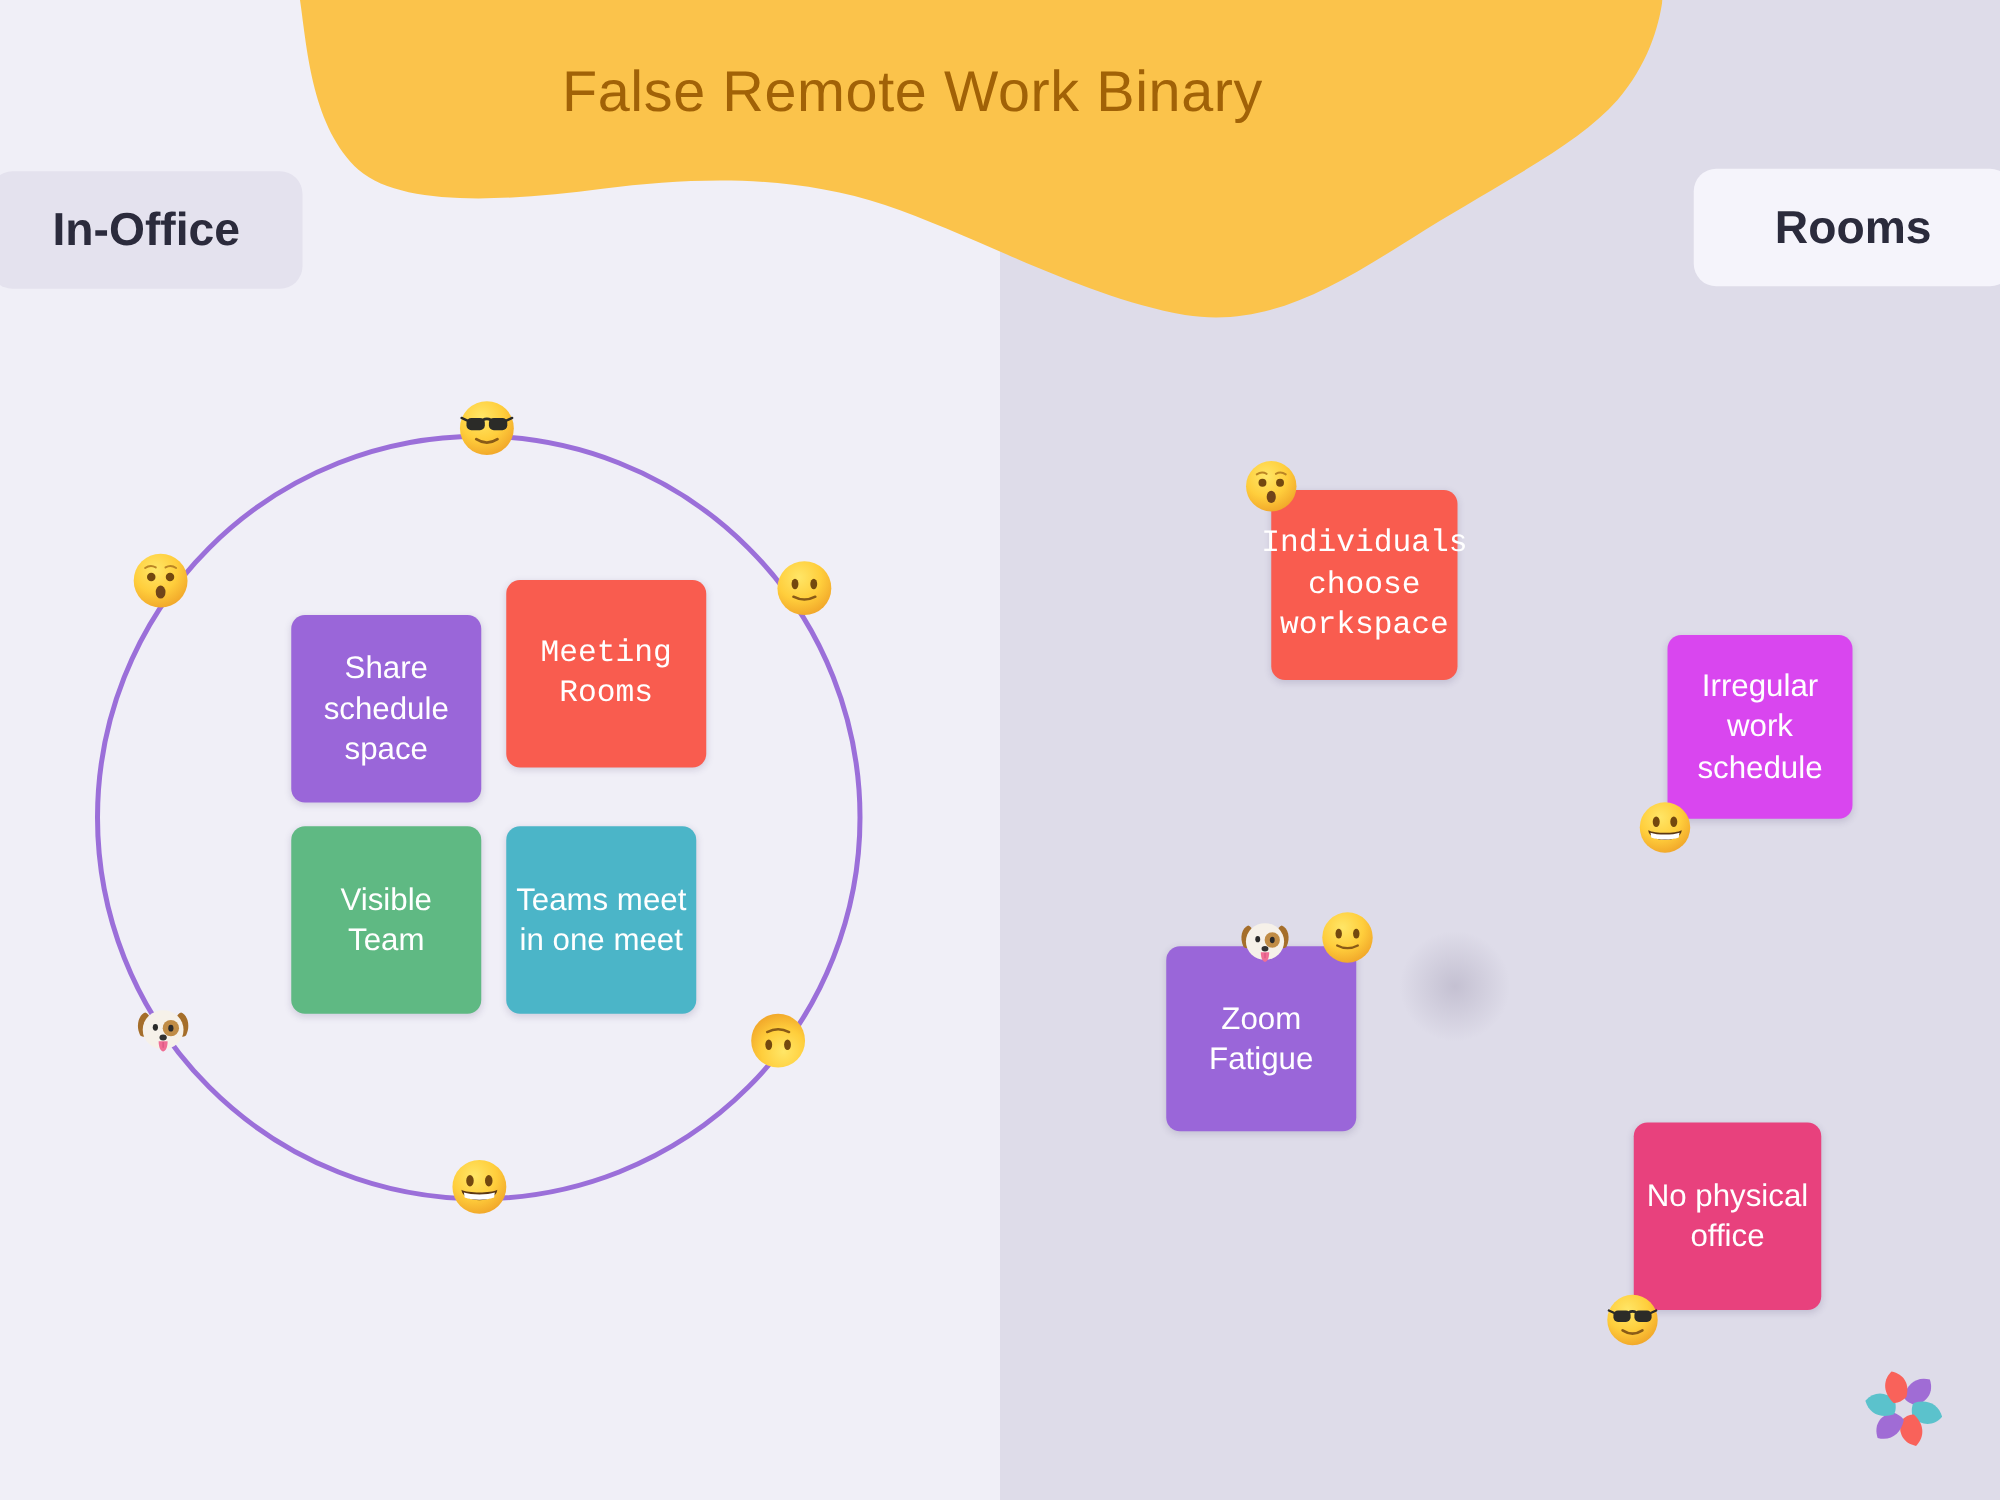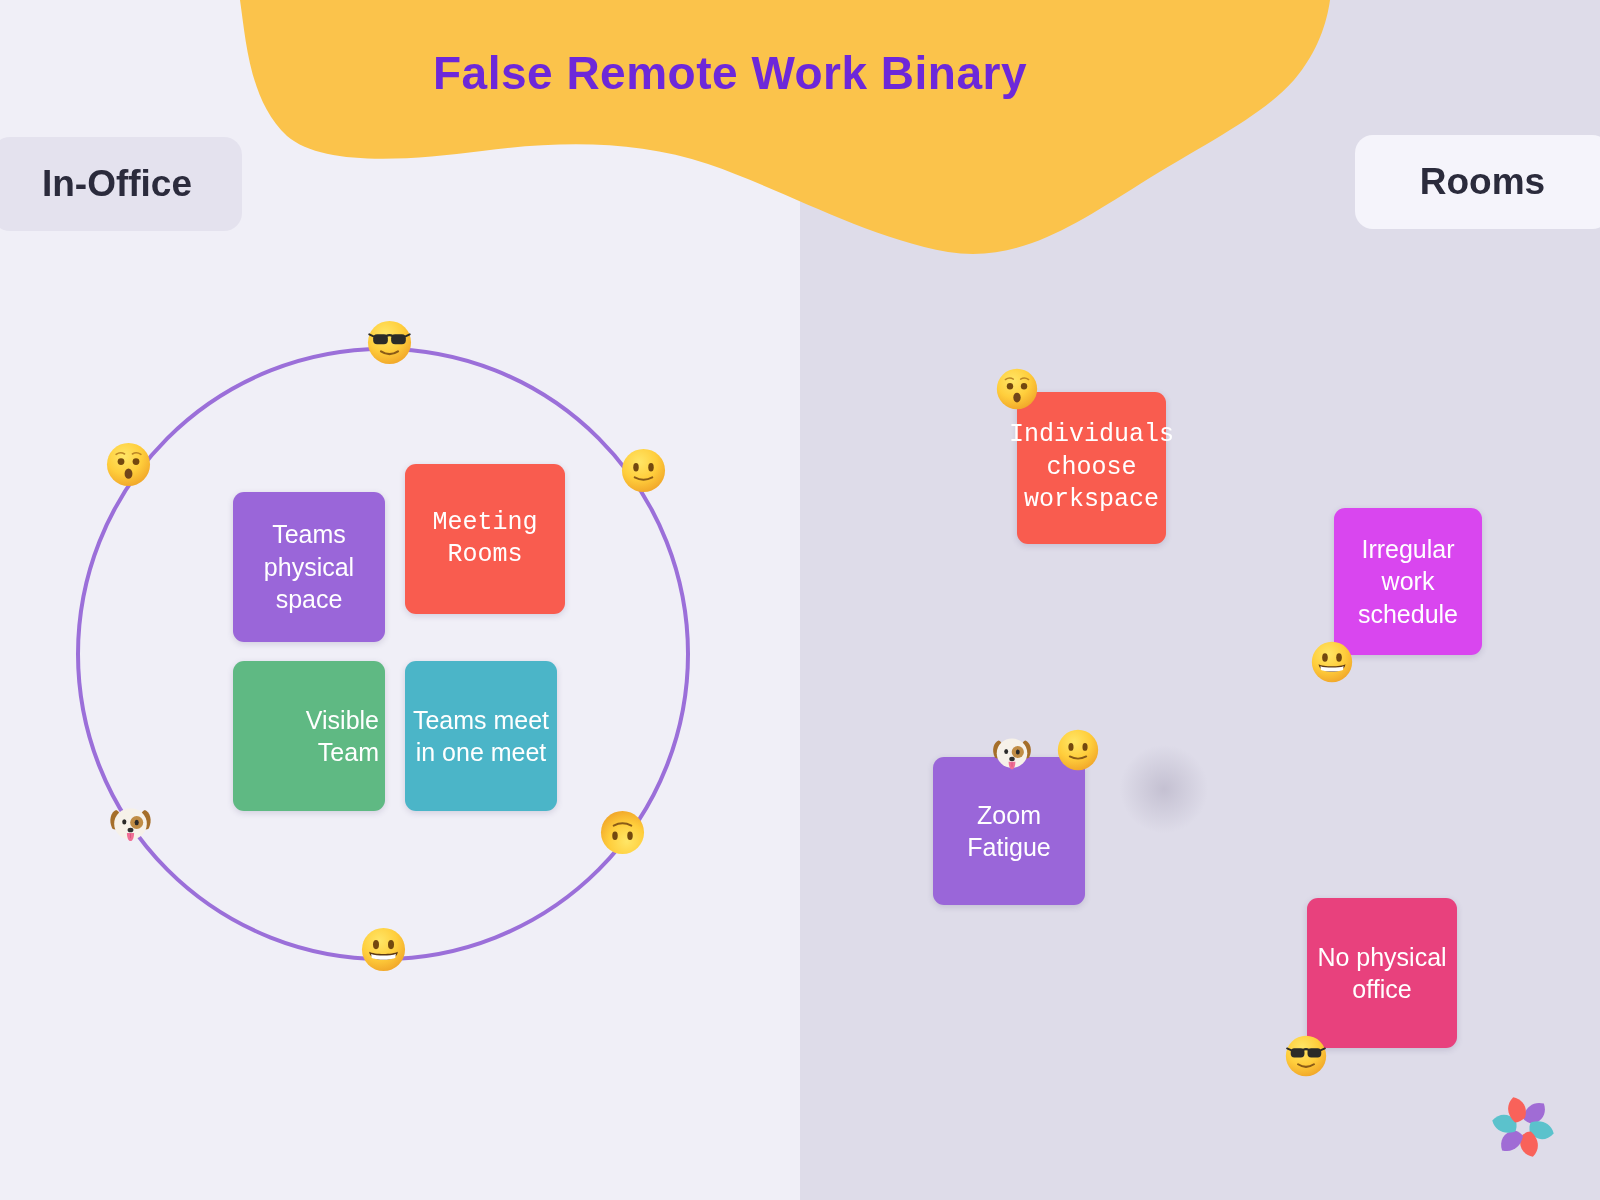--- a/index.html
+++ b/index.html
@@ -2,33 +2,33 @@
 <html><head>
 <meta charset="utf-8">
 <style>
   html,body{margin:0;padding:0;background:#DEDCE9;}
   .canvas{position:relative;width:1600px;height:1200px;overflow:hidden;
           font-family:"Liberation Sans", sans-serif;}
   .bg-left{position:absolute;left:0;top:0;width:800px;height:1200px;background:#F0EFF7;}
   .bg-right{position:absolute;left:800px;top:0;width:800px;height:1200px;background:#DEDCE9;}
   .blob{position:absolute;left:230px;top:0;}
   .board-title{position:absolute;left:330px;top:46px;width:800px;text-align:center;
-          font-size:46px;font-weight:700;color:#6d28d9;letter-spacing:.5px;}
+          font-size:46px;font-weight:400;color:#a16207;letter-spacing:.5px;}
   .chip{position:absolute;height:94px;border-radius:18px;display:flex;align-items:center;
         justify-content:center;font-size:37px;font-weight:700;color:#2B2B3C;}
   .chip-left{left:-8px;top:137px;width:250px;background:#E4E2EE;}
   .chip-right{left:1355px;top:135px;width:255px;background:#F5F4FB;}
   .circle{position:absolute;left:76px;top:347px;width:614px;height:614px;box-sizing:border-box;
           border:4.5px solid #9B6FD9;border-radius:50%;}
   .note{position:absolute;border-radius:11px;display:flex;align-items:center;justify-content:center;
         text-align:center;color:#fff;font-size:25px;line-height:1.3;padding:6px;box-sizing:border-box;
         box-shadow:0 2px 6px rgba(70,60,110,.18);}
   .note-purple{background:#9A66D9;}
   .note-red{background:#F95C4F;font-family:Liberation Mono, monospace;}
-  .note-green{background:#5FB983;text-align:right;}
+  .note-green{background:#5FB983;}
   .note-teal{background:#4BB5C8;}
   .note-blue{background:#d946ef;}
   .note-pink{background:#E8417D;}
   .emoji{position:absolute;}
   .emoji.flip{transform:rotate(180deg);}
   .smudge{position:absolute;left:1118px;top:743px;width:92px;height:92px;
           background:radial-gradient(circle at 50% 50%, rgba(148,141,166,.35), rgba(148,141,166,0) 68%);}
   .logo{position:absolute;left:1487px;top:1091px;}
   .defs-hidden{position:absolute;width:0;height:0;overflow:hidden;}
 </style>
@@ -108,21 +108,21 @@
   <div class="chip chip-left">
     <span>In-Office</span>
   </div>
   <div class="chip chip-right">
     <span>Rooms</span>
   </div>
 
   <div class="circle"></div>
 
   <div class="note note-purple" style="left:233px;top:492px;width:152px;height:150px">
-    <span>Teams physical space</span>
+    <span>Share schedule space</span>
   </div>
   <div class="note note-red" style="left:405px;top:464px;width:160px;height:150px">
     <span>Meeting Rooms</span>
   </div>
   <div class="note note-green" style="left:233px;top:661px;width:152px;height:150px">
     <span>Visible Team</span>
   </div>
   <div class="note note-teal" style="left:405px;top:661px;width:152px;height:150px">
     <span>Teams meet in one meet</span>
   </div>

